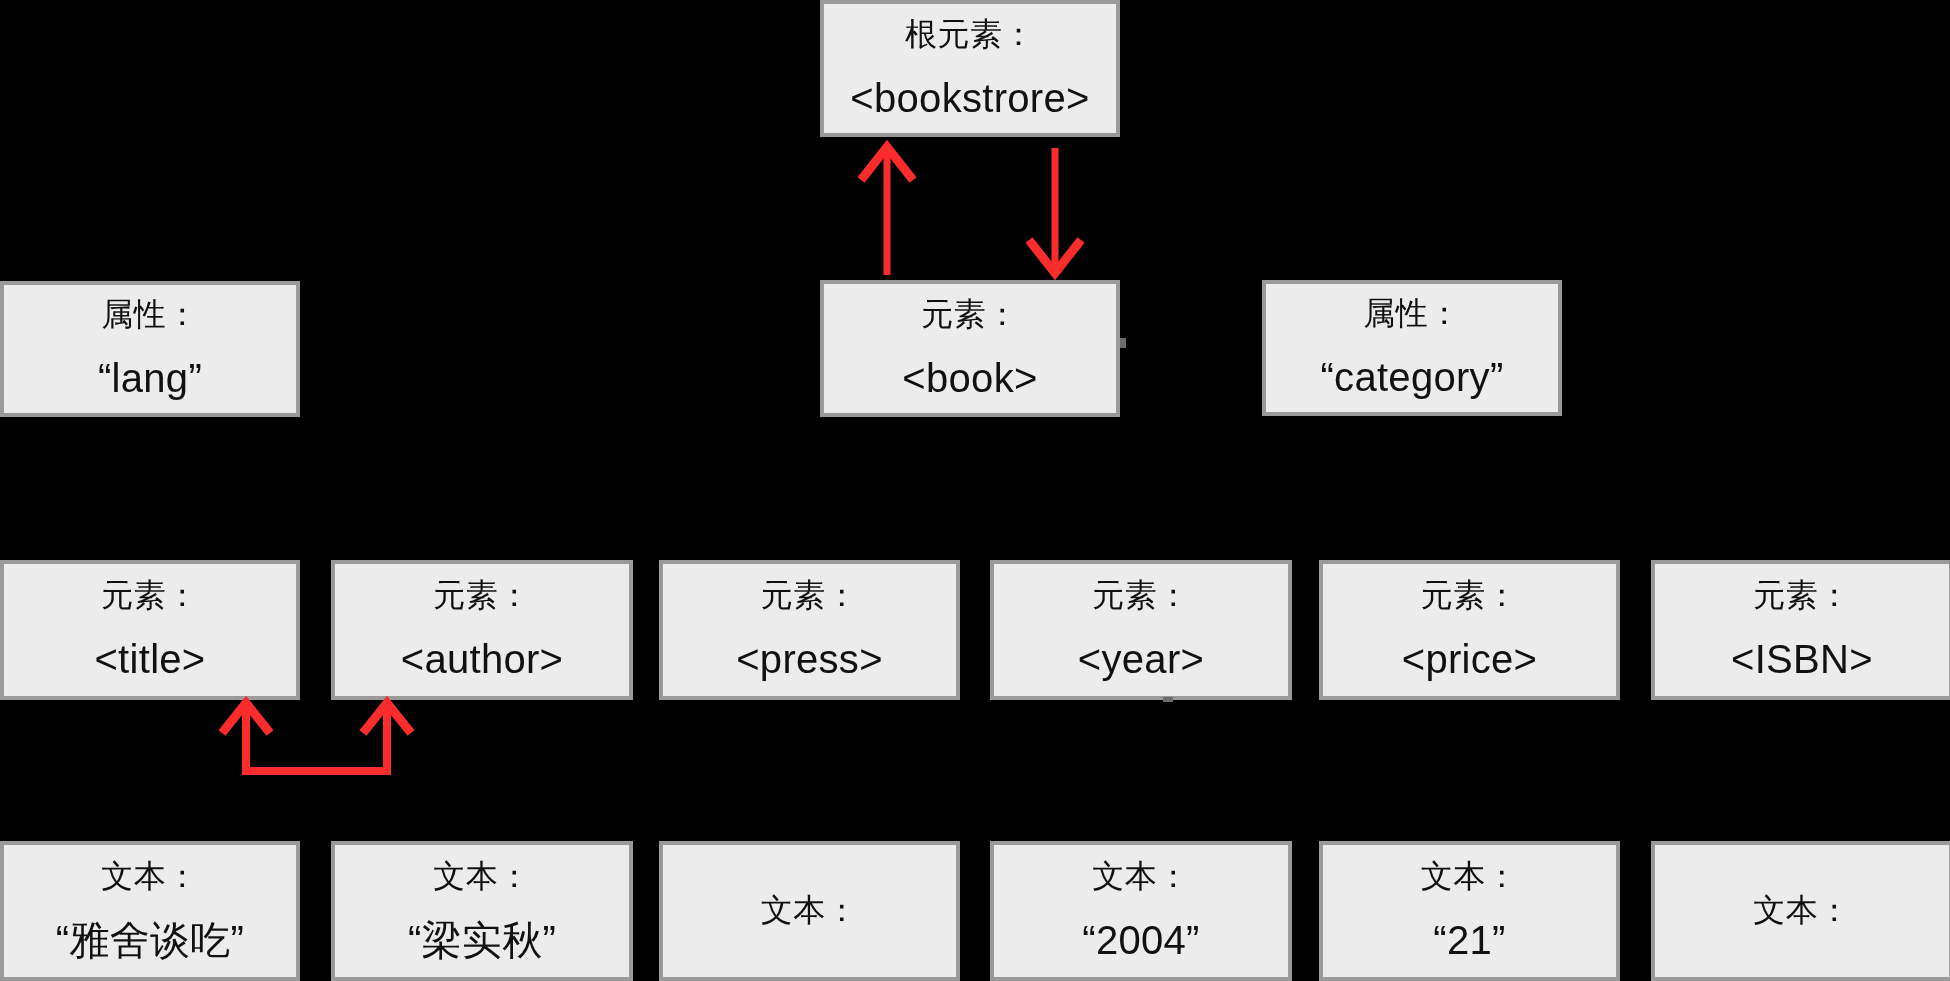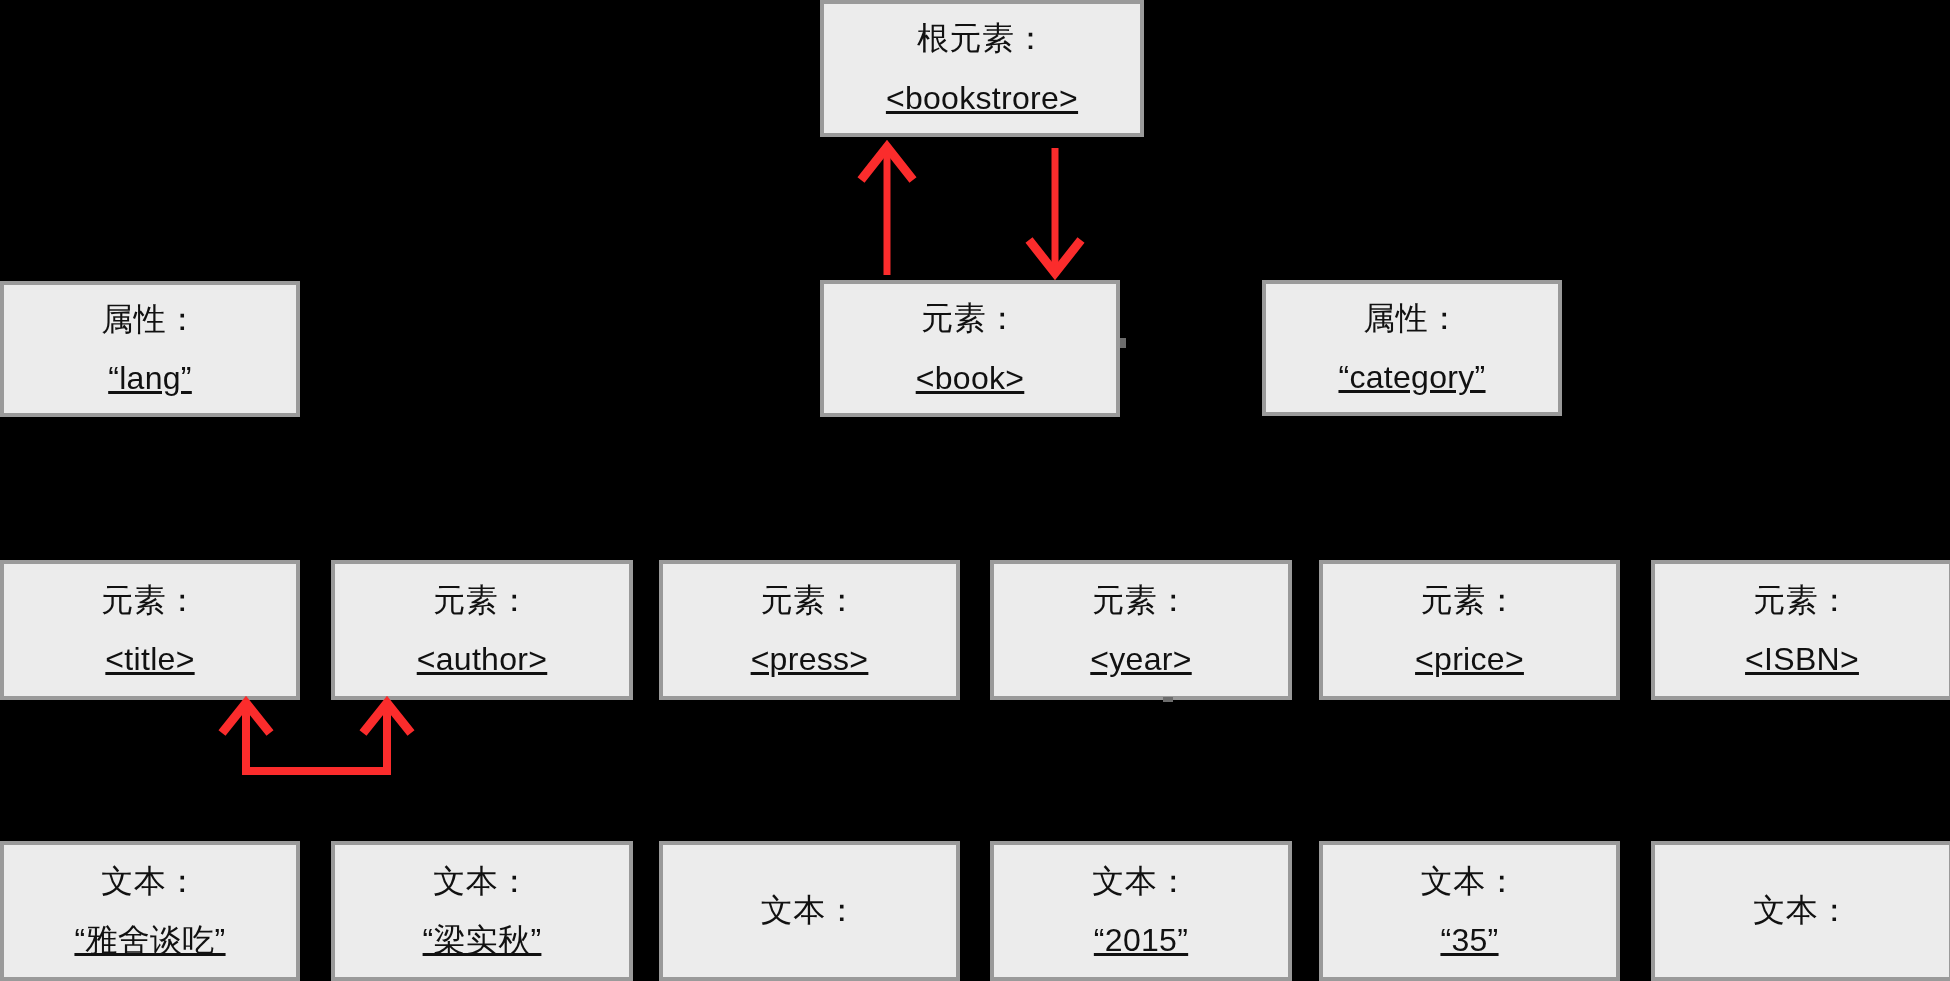--- a/index.html
+++ b/index.html
@@ -40,25 +40,24 @@
     overflow: hidden;
   }
 
   .node-label {
     font-size: 32px;
     letter-spacing: 0.5px;
     white-space: nowrap;
   }
 
   .node-value {
-    font-size: 32px;
+    font-size: 40px;
     letter-spacing: 0.3px;
     white-space: nowrap;
     margin-top: 20px;
-    text-decoration: underline;
   }
 
   .arrow-layer {
     position: absolute;
     left: 0;
     top: 0;
     width: 1950px;
     height: 981px;
     pointer-events: none;
   }
@@ -66,21 +65,21 @@
   .gray-tick {
     position: absolute;
     background: #6d6d6d;
   }
 </style>
 </head>
 <body>
 
 <div id="canvas">
 
-  <div class="node-box" style="left: 820px; top: 0px; width: 324px; height: 137px; text-align: center;">
+  <div class="node-box" style="left: 820px; top: 0px; width: 300px; height: 137px; text-align: center;">
     <div class="node-label">根元素：</div>
     <div class="node-value">&lt;bookstrore&gt;</div>
   </div>
 
   <div class="node-box" style="left: 0px; top: 281px; width: 300px; height: 136px;">
     <div class="node-label">属性：</div>
     <div class="node-value">“lang”</div>
   </div>
 
   <div class="node-box" style="left: 820px; top: 280px; width: 300px; height: 137px;">
@@ -132,26 +131,26 @@
     <div class="node-label">文本：</div>
     <div class="node-value">“梁实秋”</div>
   </div>
 
   <div class="node-box" style="left: 659px; top: 841px; width: 301px; height: 140px;">
     <div class="node-label">文本：</div>
   </div>
 
   <div class="node-box" style="left: 990px; top: 841px; width: 302px; height: 140px;">
     <div class="node-label">文本：</div>
-    <div class="node-value">“2015”</div>
+    <div class="node-value">“2004”</div>
   </div>
 
   <div class="node-box" style="left: 1319px; top: 841px; width: 301px; height: 140px;">
     <div class="node-label">文本：</div>
-    <div class="node-value">“35”</div>
+    <div class="node-value">“21”</div>
   </div>
 
   <div class="node-box" style="left: 1651px; top: 841px; width: 302px; height: 140px;">
     <div class="node-label">文本：</div>
   </div>
 
   <div class="gray-tick" style="left:1120px; top:338px; width:6px; height:10px;"></div>
   <div class="gray-tick" style="left:1163px; top:697px; width:10px; height:5px;"></div>
 
   <svg class="arrow-layer" viewBox="0 0 1950 981" width="1950" height="981" xmlns="http://www.w3.org/2000/svg">

